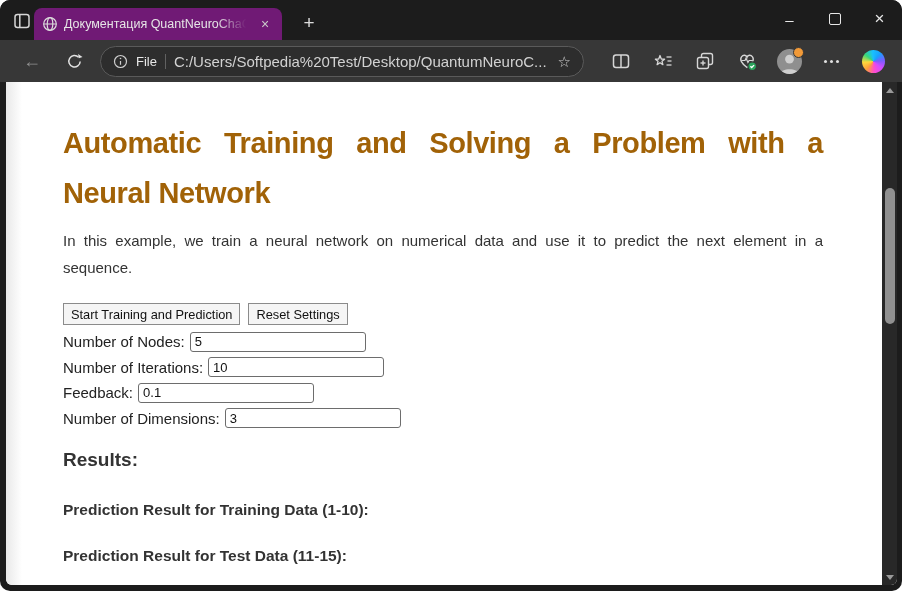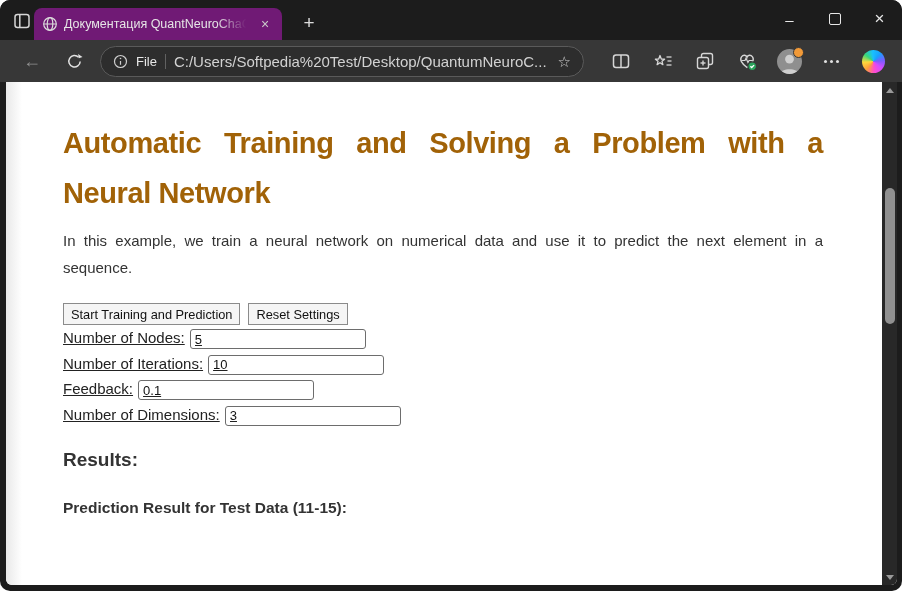--- a/index.html
+++ b/index.html
@@ -41,21 +41,21 @@
   
   .content{position:absolute;top:82px;left:6px;right:5px;bottom:6px;background:#ffffff;border-radius:0 0 6px 6px;overflow:hidden;}
   .gutter-left{position:absolute;left:0;top:0;bottom:0;width:16px;background:linear-gradient(90deg,#e9e9e9,#ffffff);}
   .doc{position:absolute;left:57px;top:0;width:760px;color:#2e2e2e;}
   .h1{margin-top:36px;font-size:29px;font-weight:bold;line-height:50px;letter-spacing:-0.4px;color:#a16207;}
   .jline{text-align:justify;text-align-last:justify;}
   .intro{margin-top:9px;font-size:15px;line-height:27px;color:#333;}
   .controls{margin-top:22px;}
   .btn-row{display:flex;gap:8px;height:22px;margin-bottom:4px;}
   .form-btn{font-family:"Liberation Sans",sans-serif;font-size:12.8px;color:#111;background:#f5f5f5;border:1.5px solid #8b8b8b;border-radius:0;height:22px;padding:0 7px;display:flex;align-items:center;}
-  .field-row{display:flex;height:25.5px;font-size:15px;color:#222;text-decoration:underline;}
+  .field-row{display:flex;align-items:center;height:25.5px;font-size:15px;color:#222;}
   .field-row input{width:176px;height:20px;box-sizing:border-box;border:1.5px solid #6d6d6d;border-radius:3px;padding:0 4px;font-family:"Liberation Sans",sans-serif;font-size:13px;color:#111;margin-left:5px;background:#fff;}
   .results-h{margin-top:18px;font-size:19px;font-weight:bold;line-height:22px;color:#333;}
   .pred-h{margin-top:30px;font-size:15.5px;font-weight:bold;line-height:18px;color:#333;}
   .pred-h2{margin-top:28px;}
 
   
   .scrollbar{position:absolute;right:0;top:0;bottom:0;width:15px;background:#282828;}
   .scroll-arrow{position:absolute;left:0;width:15px;height:16px;display:flex;align-items:center;justify-content:center;}
   .arr-up{top:0;}
   .arr-down{bottom:0;}
@@ -221,20 +221,21 @@
           <span>Feedback:</span>
           <input type="text" value="0.1" style="">
         </div>
         <div class="field-row">
           <span>Number of Dimensions:</span>
           <input type="text" value="3" style="">
         </div>
       </div>
 
       <div class="results-h">Results:</div>
+      <div class="pred-h">Prediction Result for Training Data (1-10):</div>
       <div class="pred-h pred-h2">Prediction Result for Test Data (11-15):</div>
     </div>
 
     <div class="scrollbar">
       <div class="scroll-arrow arr-up">
         <span class="tri-up"></span>
       </div>
       <div class="scroll-thumb"></div>
       <div class="scroll-arrow arr-down">
         <span class="tri-down"></span>

